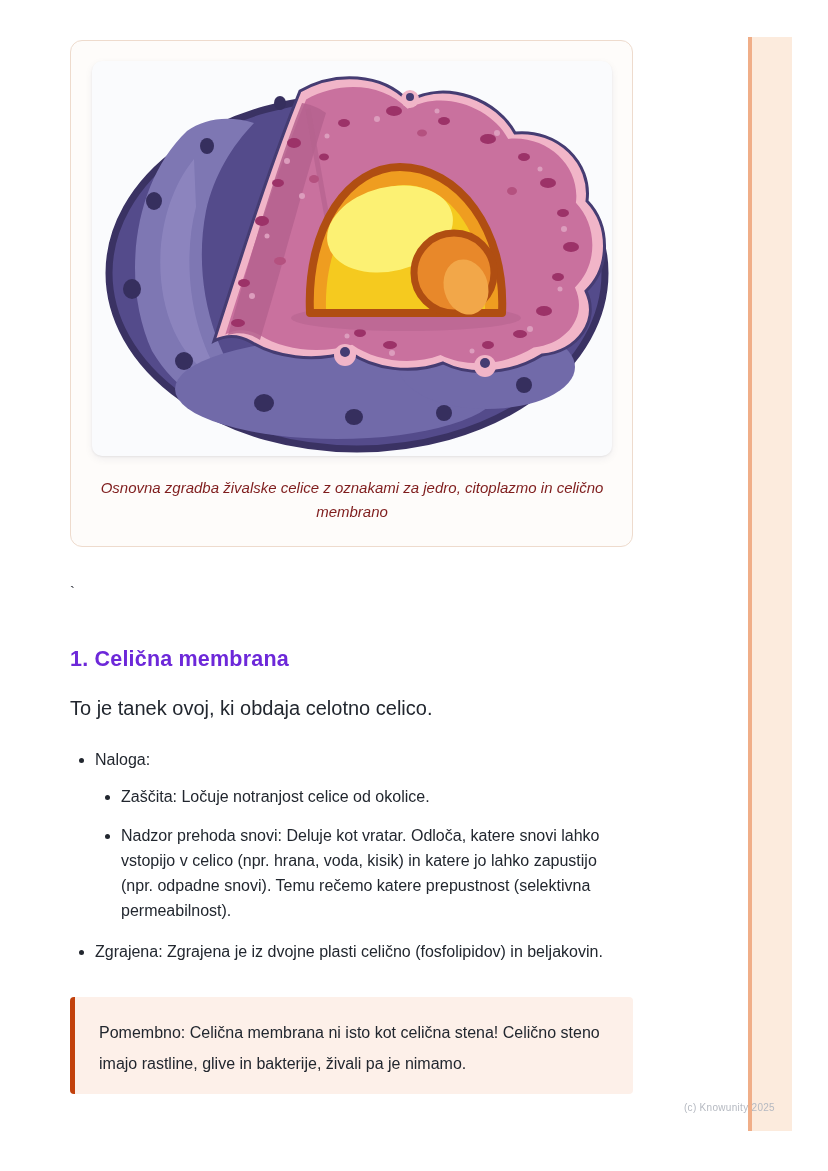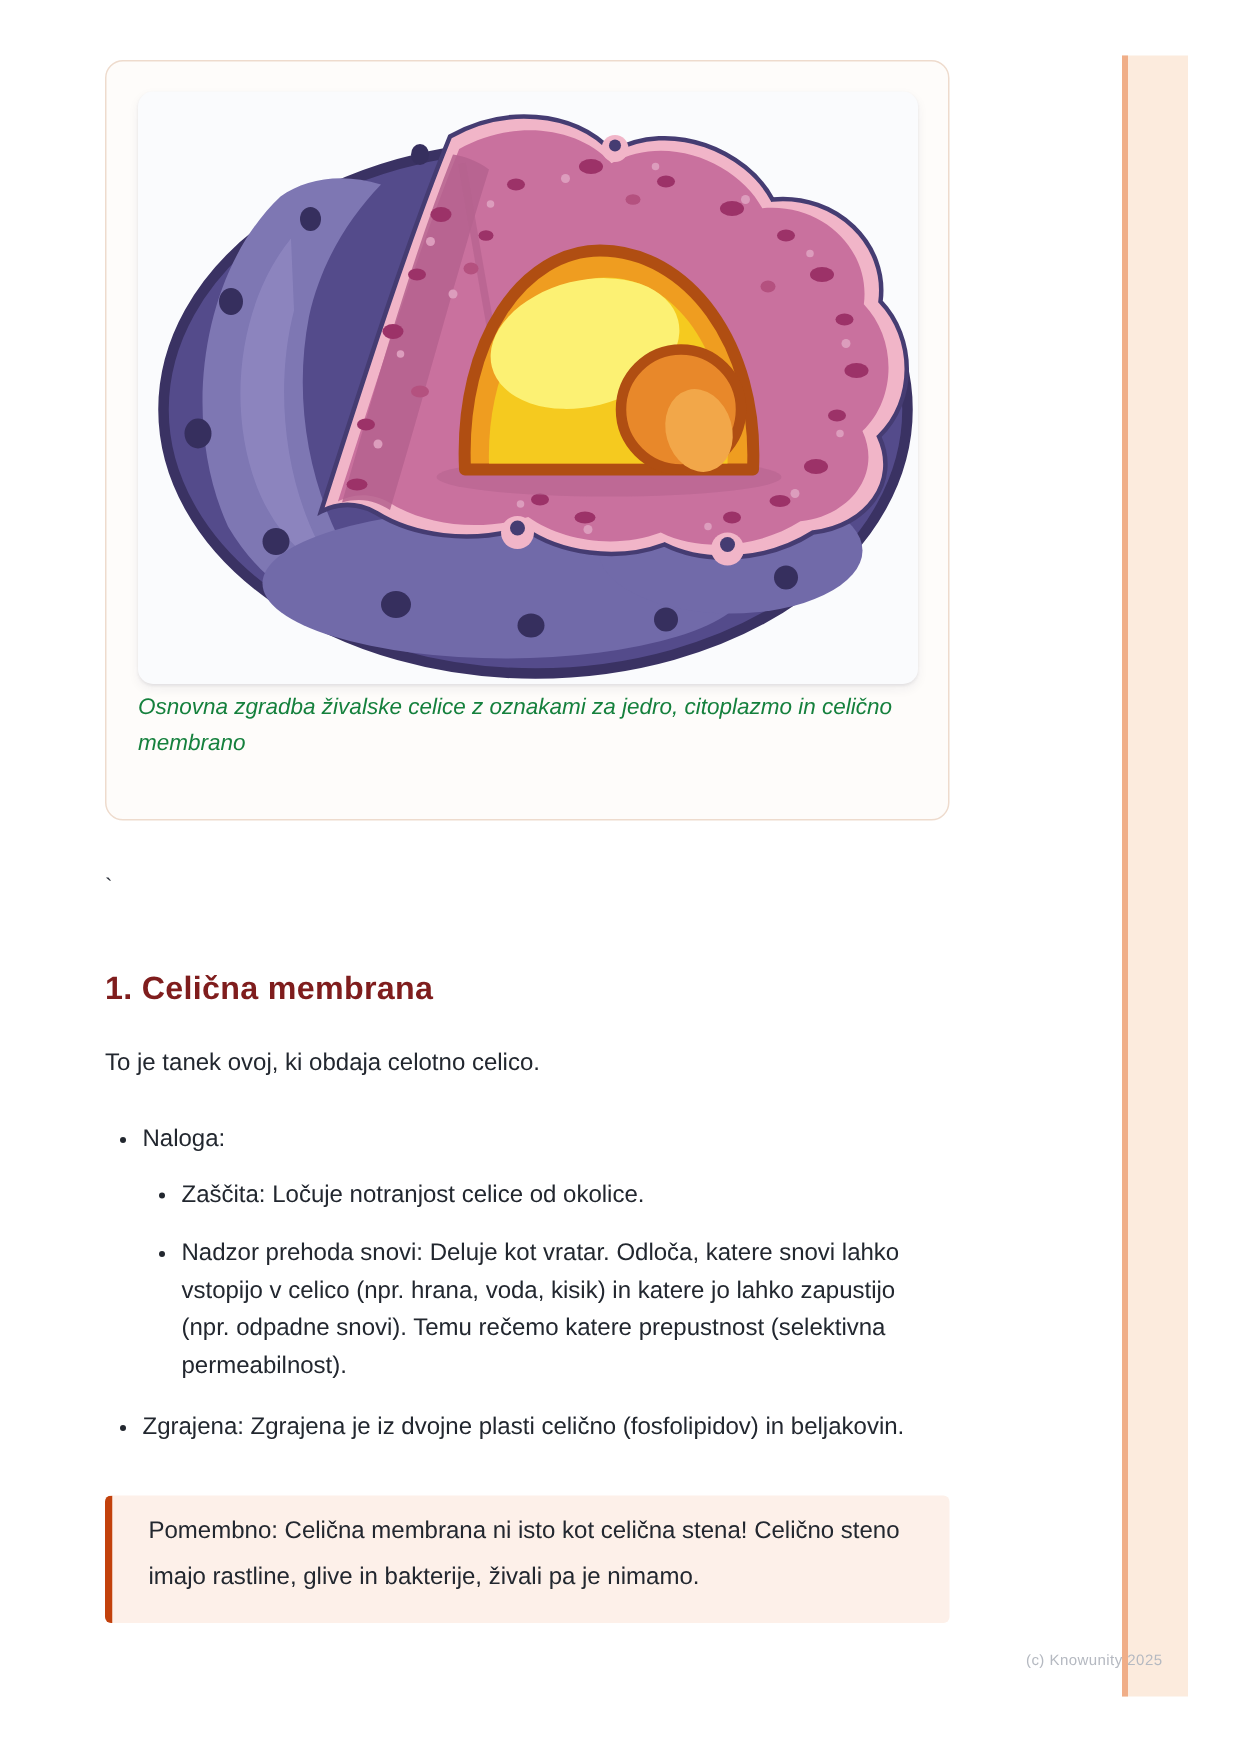--- a/index.html
+++ b/index.html
@@ -18,36 +18,36 @@
     box-sizing:border-box;width:563px;height:507px;
     background:#fefcfa;border:1px solid #eedbcd;border-radius:12px;
     padding:20px 21px 0 21px;
   }
   .figure-panel{
     width:520px;height:395px;background:#fafbfd;border-radius:10px;
     box-shadow:0 1px 2px rgba(40,40,60,0.08),0 3px 8px rgba(40,40,60,0.06);
     overflow:hidden;
   }
   .figure-caption{
-    margin:4px auto 0;width:520px;
-    font-style:italic;font-size:15px;line-height:24px;color:#15803d;
+    margin:20px auto 0;width:520px;text-align:center;
+    font-style:italic;font-size:15px;line-height:24px;color:#7f1d1d;
   }
   .tick{margin:36px 0 0 0;font-size:15px;color:#2a2f38;height:22px;}
-  h2.section{font-size:21.5px;font-weight:bold;color:#7f1d1d;margin:42px 0 0 0;letter-spacing:.2px;}
+  h2.section{font-size:21.5px;font-weight:bold;color:#6d28d9;margin:42px 0 0 0;letter-spacing:.2px;}
   h2.section.second{margin-top:36px;}
-  .intro{font-size:16px;line-height:25px;margin:24px 0 0 0;}
+  .intro{font-size:20px;line-height:25px;margin:24px 0 0 0;}
   ul.main{margin:26px 0 0 0;padding-left:25px;}
   ul.main>li{font-size:16px;line-height:25px;margin-bottom:10px;}
   ul.sub{margin:12px 0 0 0;padding-left:26px;list-style-type:disc;}
   ul.sub>li{font-size:16px;line-height:25px;margin-bottom:14px;}
   li.gap-top{margin-top:16px;}
   .callout{
     box-sizing:border-box;margin-top:33px;width:563px;
     background:#fdf0e9;border-left:5px solid #c2410c;border-radius:4px;
-    padding:8px 24px 15px 24px;font-size:16px;line-height:31px;
+    padding:20px 24px 15px 24px;font-size:16px;line-height:31px;
   }
   .footer-credit{
     position:absolute;top:1102px;right:53px;z-index:3;
     font-size:10px;letter-spacing:.3px;color:#b5b9c1;
   }
   strong{font-weight:normal;}
 </style>
 </head>
 <body>
 

